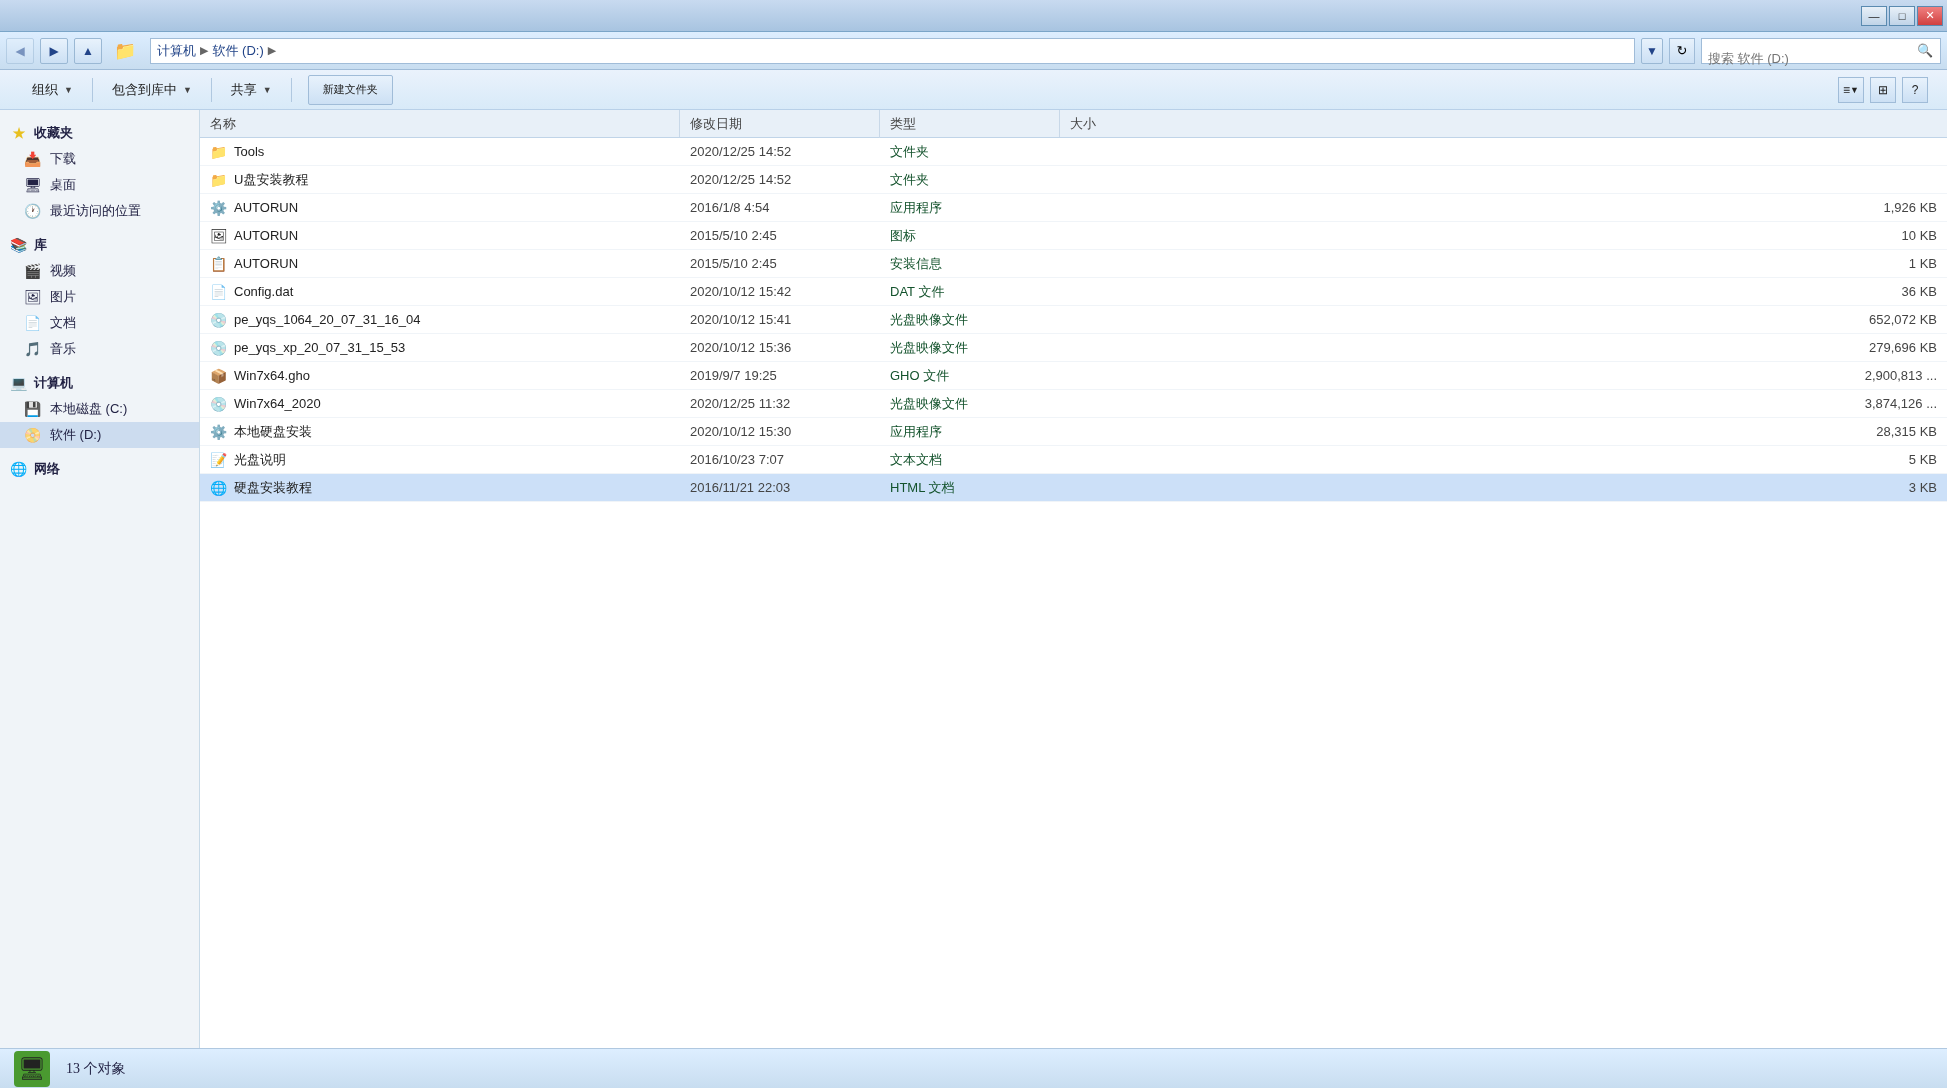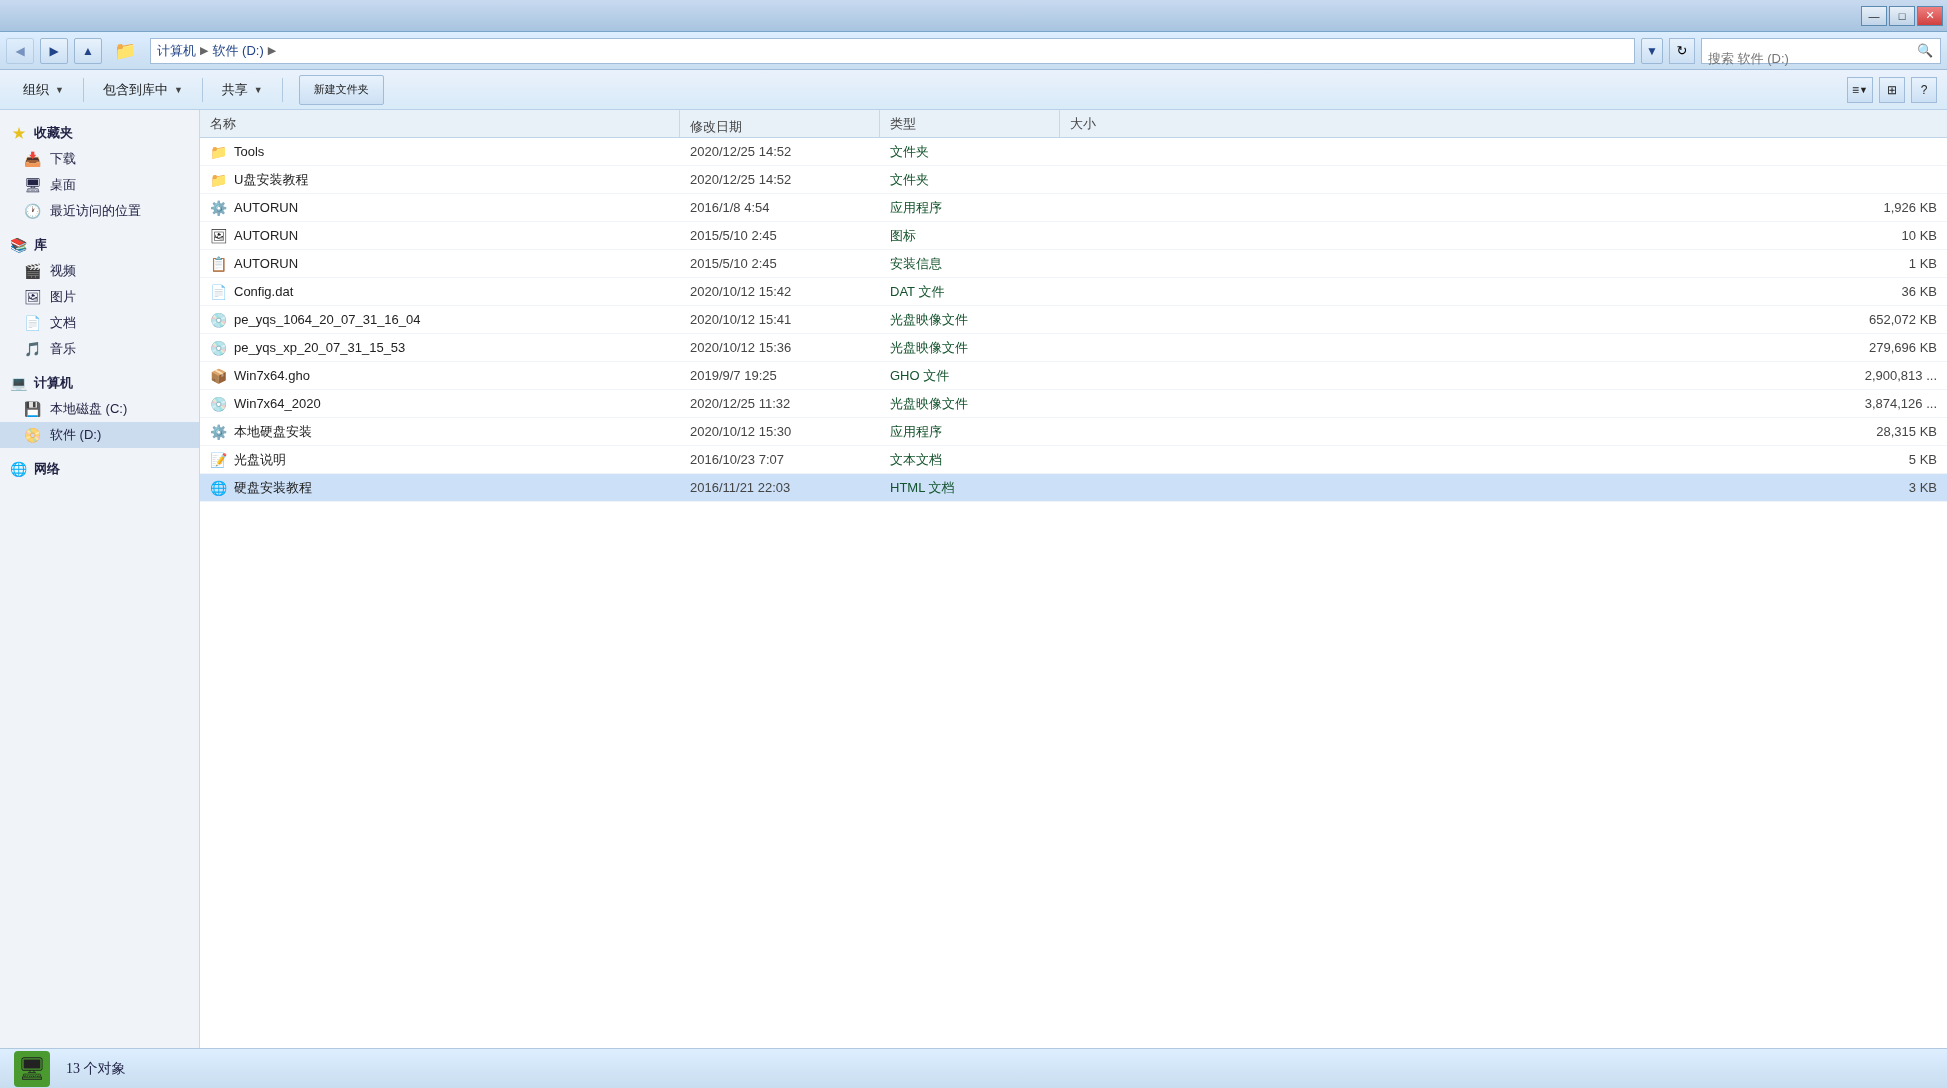--- a/index.html
+++ b/index.html
@@ -119,21 +119,21 @@
       background: transparent;
       margin-top: 15px;
     }
 
     
     .toolbar {
       height: 40px;
       background: linear-gradient(to bottom, #eaf2fc, #d8eaf8);
       display: flex;
       align-items: center;
-      padding: 0 10px;
+      padding: 0 19px;
       gap: 2px;
       border-bottom: 1px solid #b8d0e8;
     }
     .toolbar-btn {
       height: 30px;
       padding: 0 12px;
       border: 1px solid transparent;
       background: transparent;
       cursor: pointer;
       font-size: 13px;
@@ -234,20 +234,21 @@
       flex: 1;
       display: flex;
       flex-direction: column;
       overflow: hidden;
     }
     .filelist-header {
       height: 28px;
       background: #e8f0f8;
       border-bottom: 1px solid #c0d4e8;
       display: flex;
+      align-items: center;
       font-size: 13px;
       color: #444;
       padding: 0;
     }
     .col-name {
       width: 480px;
       padding: 0 10px;
       font-weight: normal;
       border-right: 1px solid #c8d8e8;
       height: 100%;

